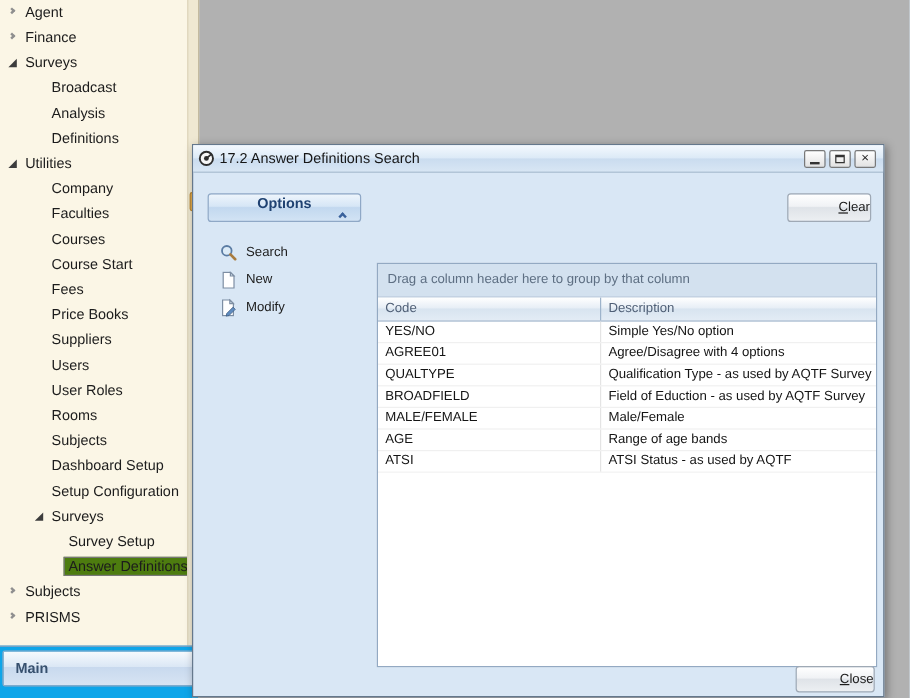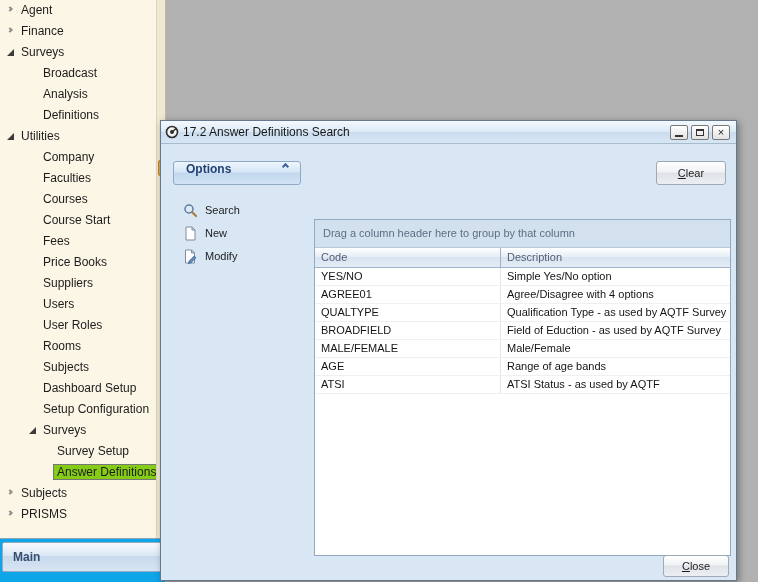--- a/index.html
+++ b/index.html
@@ -17,21 +17,21 @@
   .tree-item { position:relative; height:21px; line-height:21px; white-space:nowrap; cursor:default; }
   .lvl0 { padding-left:21px; }
   .lvl1 { padding-left:43px; }
   .lvl2 { padding-left:57px; }
   .arrow { position:absolute; display:block; }
   .chev { left:8px; top:7px; width:4px; height:4px;
     border-top:2px solid #8f8f8f; border-right:2px solid #8f8f8f; transform:rotate(45deg); }
   .tri { left:7px; top:7px; width:0; height:0;
     border-left:7px solid transparent; border-bottom:7px solid #3c3c3c; }
   .arrow-l1 { left:29px; }
-  .sel-label { background:#84cc16; border:1px solid #777; padding:0 3px; margin-left:-4px; }
+  .sel-label { background:#4d7c0f; border:1px solid #777; padding:0 3px; margin-left:-4px; }
 
   .tree-scroll { position:absolute; right:0; top:0; width:9px; bottom:44px;
     background:#efe8d2; border-left:1px solid #ddd4ba; }
   .tree-thumb { position:absolute; left:1px; top:160px; width:6px; height:16px;
     background:#e2aa4e; border:1px solid #b8852f; border-radius:2px; }
 
   .sidebar-footer { position:absolute; left:0; right:0; bottom:0; height:44px;
     background:#0ea5e9; border-top:1px solid #8fa3bd; }
   .main-bar { position:absolute; left:2px; right:2px; top:3px; height:30px;
     background:linear-gradient(#f6fafd,#dbe7f5 45%,#c8d9ee 46%,#d7e4f3);
@@ -49,28 +49,28 @@
   .winbtns { margin-left:auto; display:flex; gap:3px; padding-right:2px; }
   .winbtn { width:18px; height:15px; border:1px solid #787878; border-radius:2px;
     background:linear-gradient(#ffffff,#e2e2e2); display:flex; align-items:center; justify-content:center;
     font-size:11px; line-height:1; color:#222; cursor:default; }
   .glyph-min { width:8px; height:0; border-bottom:2px solid #333; margin-top:7px; }
   .glyph-max { width:8px; height:7px; border:1px solid #333; border-top-width:2px; }
 
   .options-btn { position:absolute; left:12px; top:40px; width:128px; height:24px;
     border:1px solid #8fa8c6; border-radius:3px;
     background:linear-gradient(#eef5fc,#d6e6f6 45%,#c2d8ef 50%,#d2e3f4);
-    display:flex; padding:0 12px;
-    font-weight:bold; color:#1f4272; font-size:12px; cursor:default; }
+    display:flex; align-items:center; padding:0 12px;
+    font-weight:bold; color:#1f4272; font-size:12px; cursor:default;flex-direction:column; }
   .chev-up { margin-left:auto; width:5px; height:5px; margin-top:2px;
     border-top:2px solid #39619c; border-left:2px solid #39619c; transform:rotate(45deg); }
 
   .btn { border:1px solid #9fa9b5; border-radius:3px;
     background:linear-gradient(#ffffff,#f0f2f5 45%,#dfe3e8 50%,#eceff2);
-    text-align:center; color:#1c1c1c; cursor:default; }
+    text-align:right; color:#1c1c1c; cursor:default; }
   .btn .accel { display:block; line-height:21px; }
   .accel::first-letter { text-decoration:underline; }
   .clear-btn { position:absolute; right:10px; top:40px; width:70px; height:24px; }
   .clear-btn .accel { line-height:22px; }
   .close-btn { position:absolute; right:7px; bottom:3px; width:66px; height:22px; }
 
   .action { position:absolute; left:22px; height:18px; display:flex; align-items:center; gap:7px; cursor:default; }
   .action-search { top:80px; } .action-new { top:103px; } .action-modify { top:126px; }
   .action .icn { width:15px; height:15px; flex:0 0 15px; }
 

